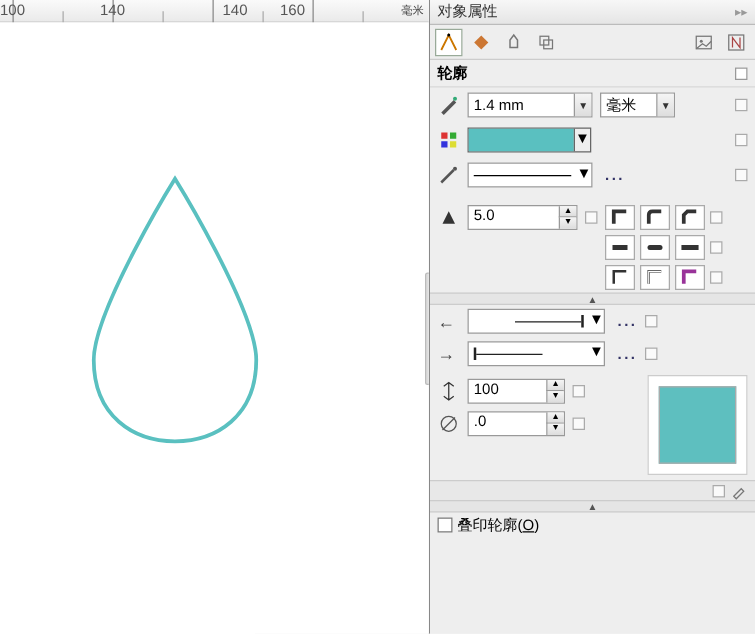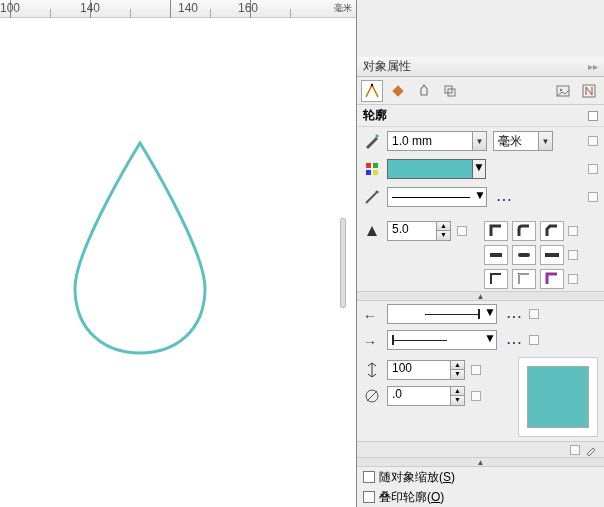--- a/index.html
+++ b/index.html
@@ -7,21 +7,21 @@
   
   .canvas-area { width: 356px; height: 507px; background: #fff; position: relative; overflow: hidden; }
   .ruler { height: 18px; background: linear-gradient(#fafafa,#eaeaea); border-bottom: 1px solid #ccc; position: relative; font-size: 9px; color: #555; }
   .ruler .tick-major { position: absolute; top: 0; height: 18px; border-left: 1px solid #888; }
   .ruler .tick-minor { position: absolute; top: 9px; height: 9px; border-left: 1px solid #aaa; }
   .ruler .tick-label { position: absolute; top: 1px; transform: translateX(-50%); }
   .ruler .unit { position: absolute; right: 4px; top: 2px; font-size: 9px; color: #444; }
   .canvas { position: absolute; top: 18px; left: 0; right: 0; bottom: 0; background: #fff; }
   .drop-shape { position: absolute; top: 120px; left: 55px; }
   
-  .panel { flex: 1; background: #eee; border-left: 1px solid #888; display: flex; flex-direction: column; height: 507px; justify-content: flex-end; }
+  .panel { flex: 1; background: #eee; border-left: 1px solid #888; display: flex; flex-direction: column; height: 507px; }
   .panel-title { height: 20px; background: linear-gradient(#f7f7f7,#e5e5e5); border-bottom: 1px solid #bbb; padding: 2px 6px; font-size: 12px; color: #333; display: flex; align-items: center; justify-content: space-between; }
   .panel-title .arrow { color: #999; font-size: 10px; }
   
   .toolbar-row { height: 28px; background: #eee; border-bottom: 1px solid #ccc; display: flex; align-items: center; padding: 0 4px; gap: 4px; }
   .toolbar-row .spacer { flex: 1; }
   .tool-btn { width: 22px; height: 22px; display: flex; align-items: center; justify-content: center; border: 1px solid transparent; cursor: pointer; }
   .tool-btn.active { background: #fff; border: 1px solid #9a9; }
   .tool-btn svg { width: 16px; height: 16px; }
   
   .section-label { height: 22px; background: #eee; display: flex; align-items: center; padding: 0 6px; font-weight: bold; border-bottom: 1px solid #d8d8d8; }
@@ -49,42 +49,42 @@
   
   .arrow-row { height: 26px; display: flex; align-items: center; padding: 0 6px; gap: 6px; }
   .arrow-icon-box { width: 18px; font-size: 14px; color: #444; }
   
   .checkbox-row { height: 20px; display: flex; align-items: center; padding: 0 6px; gap: 4px; }
   .checkbox { width: 12px; height: 12px; border: 1px solid #777; background: #fff; cursor: pointer; }
   
   .big-swatch { width: 62px; height: 62px; background: #5ebfbf; border: 1px solid #aaa; }
   .swatch-wrap { width: 80px; height: 80px; border: 1px solid #ccc; background: #fff; display: flex; align-items: center; justify-content: center; }
   
-  .num-input { display: flex; background: #fff; border: 1px solid #999; height: 20px; width: 64px; }
+  .num-input { display: flex; background: #fff; border: 1px solid #999; height: 20px; width: 88px; }
   .num-input .ni-text { flex: 1; padding: 0 4px; }
   .footer-row { height: 16px; display: flex; justify-content: flex-end; padding-right: 6px; align-items: center; gap: 4px; border-top: 1px solid #ccc; background: #e8e8e8; }
   .canvas-scroll { position: absolute; left: 340px; top: 200px; width: 6px; height: 90px; background: #ddd; border: 1px solid #bbb; border-radius: 2px; }
   .under { text-decoration: underline; }
 </style>
 </head>
 <body>
 
 <div class="canvas-area">
   <div class="ruler">
     <span class="tick-major" style="left:10px"></span>
     <span class="tick-label" style="left:10px">100</span>
     <span class="tick-minor" style="left:50px"></span>
     <span class="tick-major" style="left:90px"></span>
     <span class="tick-label" style="left:90px">140</span>
     <span class="tick-minor" style="left:130px"></span>
     <span class="tick-major" style="left:170px"></span>
     <span class="tick-label" style="left:188px">140</span>
     <span class="tick-minor" style="left:210px"></span>
     <span class="tick-major" style="left:250px"></span>
-    <span class="tick-label" style="left:248px">160</span>
+    <span class="tick-label" style="left:234px">160</span>
     <span class="tick-minor" style="left:290px"></span>
     <span class="unit">毫米</span>
   </div>
   <div class="canvas">
     <svg class="drop-shape" width="170" height="220" viewBox="0 0 170 220">
       <path d="M85 5 C85 5 150 110 150 150 C150 195 118 215 85 215 C52 215 20 195 20 150 C20 110 85 5 85 5 Z" fill="none" stroke="#5AC0C0" stroke-width="3"></path>
     </svg>
     <div class="canvas-scroll"></div>
   </div>
 </div>
@@ -140,21 +140,21 @@
   </div>
 
   <div class="prop-row">
     <div class="prop-icon">
       <svg viewBox="0 0 16 16">
           <path d="M2 14 L12 4 L14 6 L4 16" fill="#555"></path>
           <circle cx="13" cy="3" r="1.6" fill="#3a7"></circle>
         </svg>
     </div>
     <div class="combo" style="width:100px">
-      <span class="combo-text">1.0 mm</span>
+      <span class="combo-text">1.4 mm</span>
       <span class="combo-btn">▼</span>
     </div>
     <div class="combo" style="width:60px">
       <span class="combo-text">毫米</span>
       <span class="combo-btn">▼</span>
     </div>
     <span class="sq-small" style="margin-left:auto"></span>
   </div>
 
   <div class="prop-row">
@@ -343,19 +343,15 @@
             <path d="M3 11 L9 5 L11 7 L5 13 Z" fill="none" stroke="#777"></path>
           </svg>
       </span>
     </div>
   </div>
 
   <div class="divider-tri">▲</div>
 
   <div class="checkbox-row">
     <span class="checkbox"></span>
-    <span>随对象缩放(<span class="under">S</span>)</span>
-  </div>
-  <div class="checkbox-row">
-    <span class="checkbox"></span>
     <span>叠印轮廓(<span class="under">O</span>)</span>
   </div>
 </div>
 
 </body></html>

